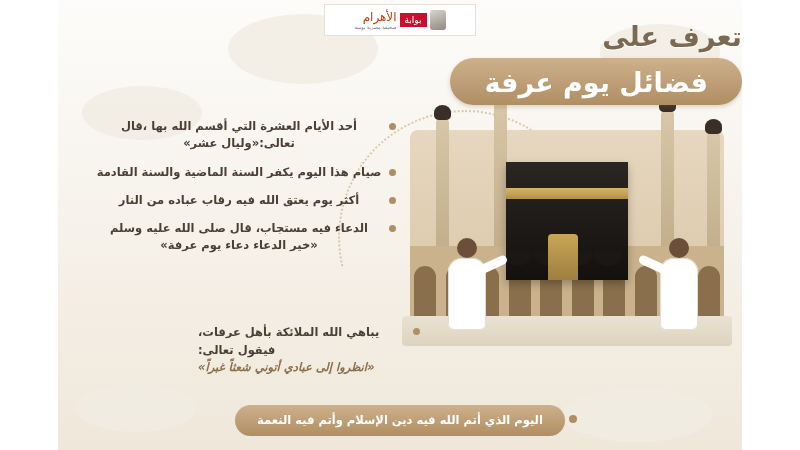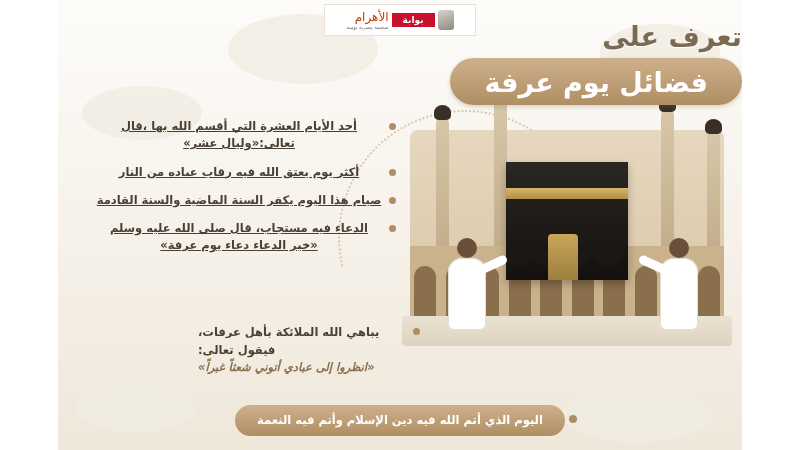--- a/index.html
+++ b/index.html
@@ -58,22 +58,22 @@
     display: flex;
     align-items: center;
     justify-content: center;
     gap: 3px;
     z-index: 20;
   }
   .logo-red {
     background: #c8102e;
     color: #ffffff;
     font-size: 9px;
-    font-weight: bold;
-    padding: 2px 11px;
+    font-weight: normal;
+    padding: 2px 5px;
     letter-spacing: 0;
   }
   .logo-dark {
     color: #c2410c;
     font-size: 12px;
     font-weight: normal;
   }
   .logo-sub {
     color: #6b6b6b;
     font-size: 5px;
@@ -262,21 +262,20 @@
     z-index: 10;
   }
   .fact {
     position: relative;
     margin-bottom: 11px;
     color: #4a3f33;
     font-size: 11.5px;
     font-weight: bold;
     line-height: 1.5;
     padding-right: 14px;
-    text-decoration: underline;
   }
   .fact .dot {
     position: absolute;
     right: 0;
     top: 5px;
     width: 7px;
     height: 7px;
     border-radius: 50%;
     background: #b08e63;
   }
@@ -418,25 +417,25 @@
       </div>
     </div>
 
     <div class="facts">
       <div class="fact">
         <span class="dot"></span>
         <span>أحد الأيام العشرة التي أقسم الله بها ،قال تعالى:«وليال عشر»</span>
       </div>
       <div class="fact">
         <span class="dot"></span>
-        <span>أكثر يوم يعتق الله فيه رقاب عباده من النار</span>
+        <span>صيام هذا اليوم يكفر السنة الماضية والسنة القادمة</span>
       </div>
       <div class="fact">
         <span class="dot"></span>
-        <span>صيام هذا اليوم يكفر السنة الماضية والسنة القادمة</span>
+        <span>أكثر يوم يعتق الله فيه رقاب عباده من النار</span>
       </div>
       <div class="fact">
         <span class="dot"></span>
         <span>الدعاء فيه مستجاب، قال صلى الله عليه وسلم «خير الدعاء دعاء يوم عرفة»</span>
       </div>
     </div>
 
     <div class="fact-lower">
       <span class="dot"></span>
       <span>يباهي الله الملائكة بأهل عرفات، فيقول تعالى:</span>

